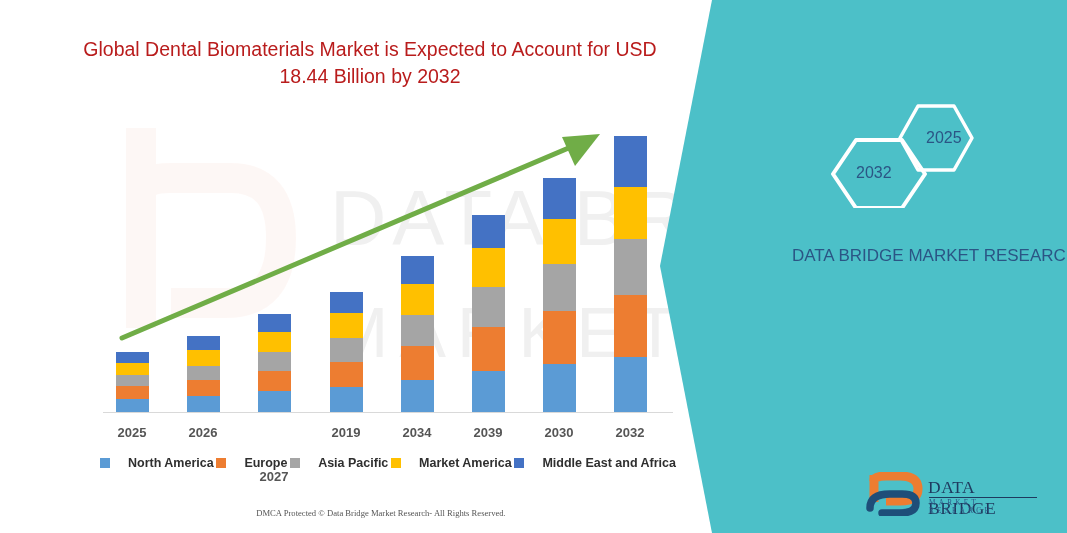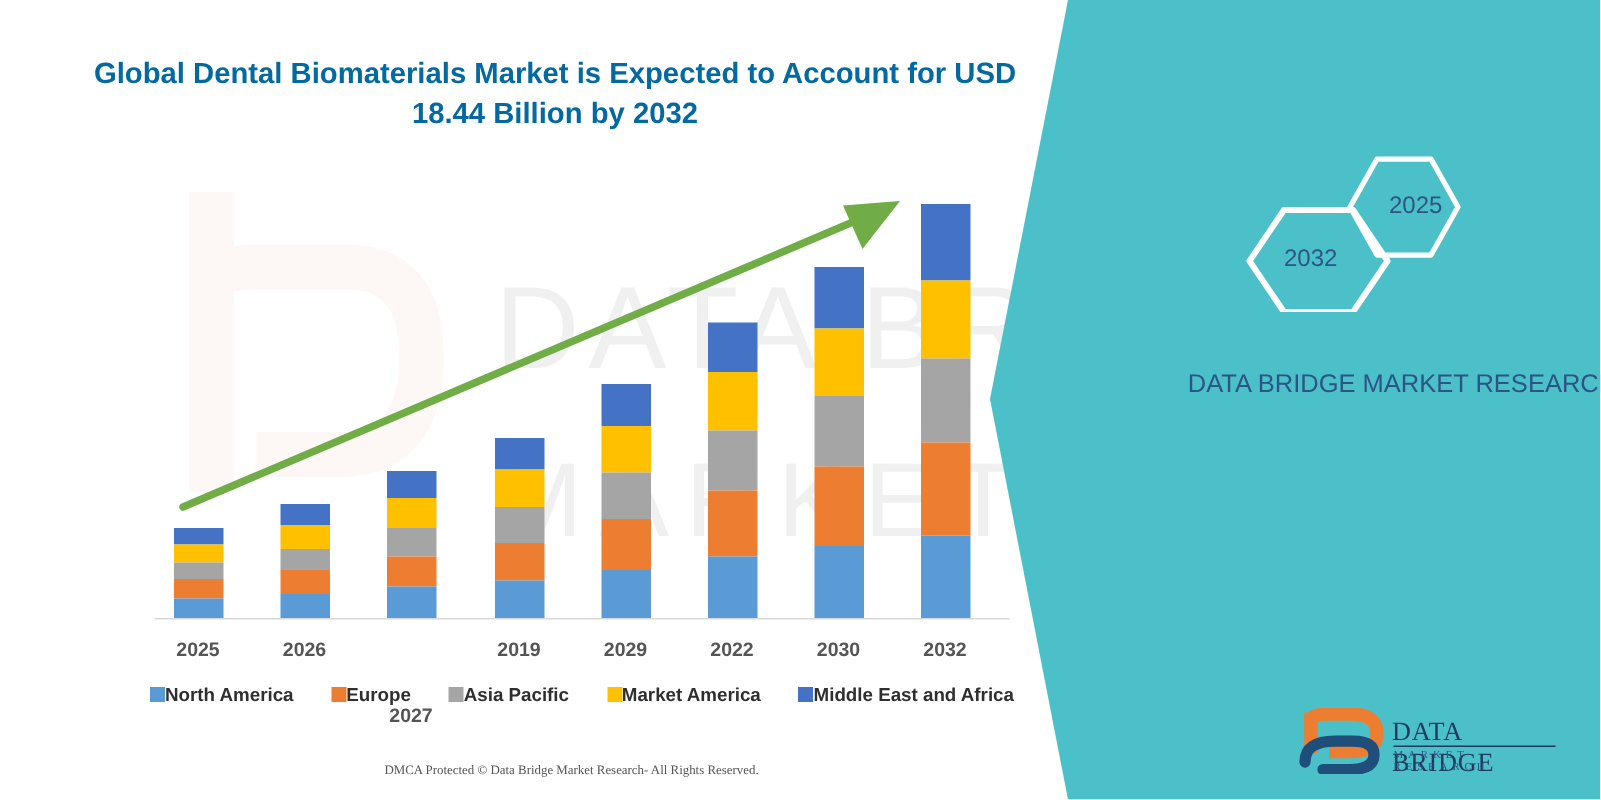--- a/index.html
+++ b/index.html
@@ -48,23 +48,22 @@
   }
 
   
   .chart-title {
     position: absolute;
     left: 60px; top: 36px;
     width: 620px;
     text-align: center;
     font-size: 19.5px;
     line-height: 1.38;
-    color: #0369a1;
+    color: #b91c1c;
     font-family: "Liberation Sans", sans-serif;
-    font-weight: bold;
   }
 
   
   .chart-area {
     position: absolute;
     left: 0; top: 0;
     width: 700px; height: 533px;
   }
   .axis-line {
     position: absolute;
@@ -102,21 +101,21 @@
     position: absolute;
     left: 100px; top: 456px;
     width: 576px;
     display: flex;
     align-items: center;
     justify-content: space-between;
     font-size: 12.5px;
     font-weight: bold;
     color: #2f2f2f;
   }
-  .legend-item { display: flex; align-items: center; gap: 0; white-space: nowrap; }
+  .legend-item { display: flex; align-items: center; gap: 18px; white-space: nowrap; }
   .legend-swatch { width: 10px; height: 10px; display: inline-block; }
 
   
   .footer {
     position: absolute;
     left: 86px; top: 508px;
     width: 590px;
     display: flex;
     justify-content: center;
     font-size: 8.6px;
@@ -271,22 +270,22 @@
           <div class="seg" style="height: 56px; background: rgb(165, 165, 165);"></div>
           <div class="seg" style="height: 52px; background: rgb(255, 192, 0);"></div>
           <div class="seg" style="height: 51px; background: rgb(68, 114, 196);"></div>
         </div>
       </div>
     <div id="xlabels">
         <div class="x-label" style="left: 97px;">2025</div>
         <div class="x-label" style="left: 168px;">2026</div>
         <div class="x-label" style="left: 239px; margin-top: 44px;">2027</div>
         <div class="x-label" style="left: 311px;">2019</div>
-        <div class="x-label" style="left: 382px;">2029</div>
-        <div class="x-label" style="left: 453px;">2022</div>
+        <div class="x-label" style="left: 382px;">2034</div>
+        <div class="x-label" style="left: 453px;">2039</div>
         <div class="x-label" style="left: 524px;">2030</div>
         <div class="x-label" style="left: 595px;">2032</div>
       </div>
   </div>
 
   <div class="legend" id="legend">
       <div class="legend-item">
         <span class="legend-swatch" style="background: rgb(91, 155, 213);"></span>
         <span>North America</span>
       </div>

